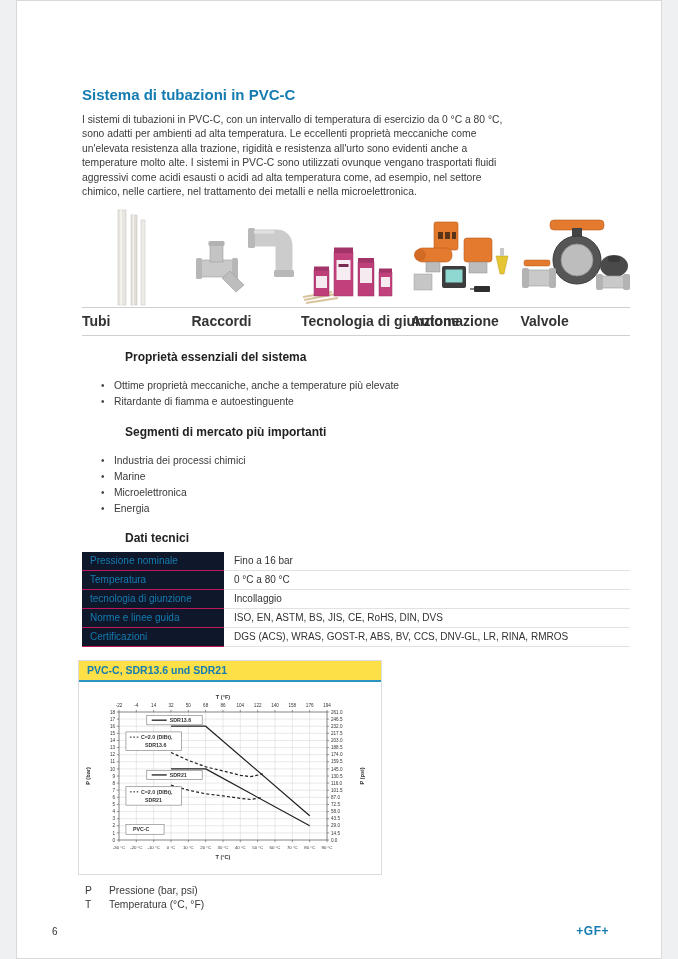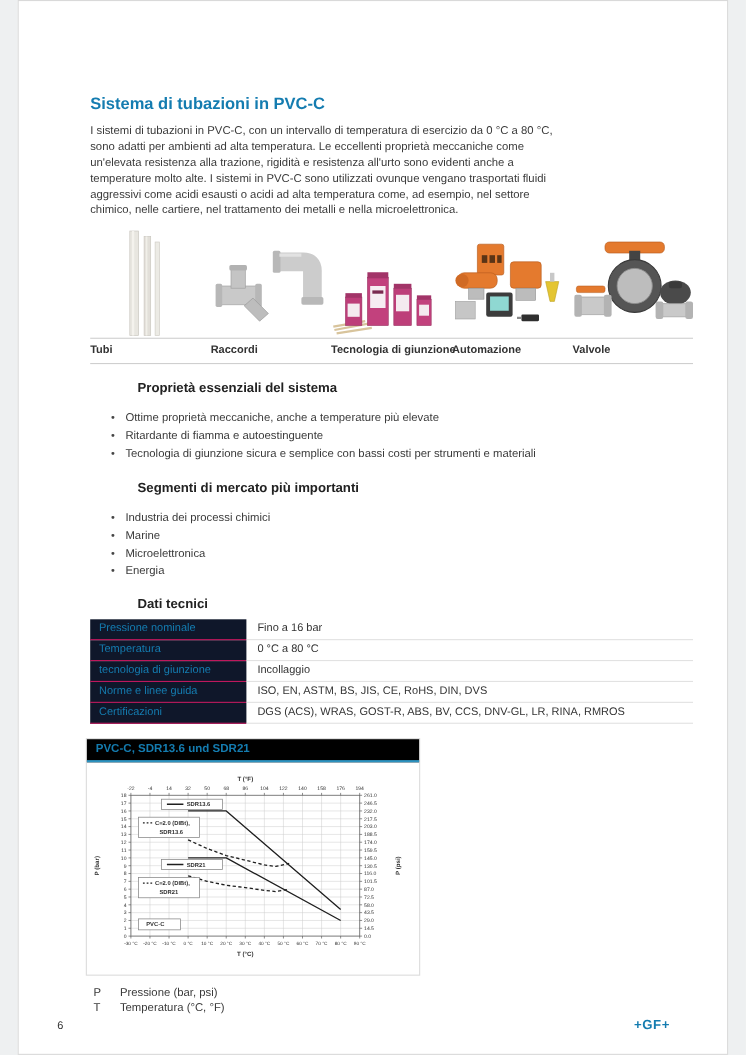--- a/index.html
+++ b/index.html
@@ -28,21 +28,21 @@
   .products-row{display:flex;width:548px;}
   .product{width:110px;box-sizing:border-box;}
   .product-img{height:99px;display:flex;align-items:flex-end;}
   .product-img svg{display:block;}
   .product-labels{
     display:flex;width:548px;
     border-top:1px solid #cfcfcf;border-bottom:1px solid #cfcfcf;
   }
   .product-label{
     width:110px;box-sizing:border-box;
-    font-size:10px;font-weight:bold;color:#333;
+    font-size:14px;font-weight:bold;color:#333;
     padding:5px 0 6px 0;white-space:nowrap;
   }
   h2.sec{
     margin:14px 0 6px 0;
     font-size:12px;color:#222;font-weight:bold;padding-left:43px;
   }
   ul.bullets{margin:16px;padding:0;list-style:none;}
   ul.bullets li{
     position:relative;
     padding-left:13px;margin:0 0 3.5px 3px;
@@ -63,21 +63,21 @@
   }
   td.t-value{
     padding:3px 10px 4px 10px;color:#333;
     border-bottom:1px solid #e2e2e2;
   }
   .chart-box{
     margin-top:13px;margin-left:-4px;
     width:302px;border:1px solid #dcdcdc;background:#fff;
   }
   .chart-header{
-    background:#000000;color:#147cb0;font-weight:bold;
+    background:#fde047;color:#147cb0;font-weight:bold;
     font-size:10.5px;padding:3px 8px 4px 8px;
     border-bottom:2px solid #2d93c0;
   }
   .chart-body{padding:8px 0 6px 0;}
   .chart-notes{margin:9px 0 0 3px;}
   .note-row{display:flex;font-size:10.3px;line-height:13.5px;color:#3a3a3a;}
   .note-sym{width:24px;}
   .footer{
     position:absolute;left:35px;right:52px;bottom:20px;
     display:flex;justify-content:space-between;align-items:baseline;
@@ -195,21 +195,20 @@
       <div class="product-label">Raccordi</div>
       <div class="product-label">Tecnologia di giunzione</div>
       <div class="product-label">Automazione</div>
       <div class="product-label">Valvole</div>
     </div>
 
     <h2 class="sec">Proprietà essenziali del sistema</h2>
     <ul class="bullets">
         <li>Ottime proprietà meccaniche, anche a temperature più elevate</li>
         <li>Ritardante di fiamma e autoestinguente</li>
-        <li>Tecnologia di giunzione sicura e semplice con bassi costi per strumenti e materiali</li>
       </ul>
 
     <h2 class="sec">Segmenti di mercato più importanti</h2>
     <ul class="bullets">
         <li>Industria dei processi chimici</li>
         <li>Marine</li>
         <li>Microelettronica</li>
         <li>Energia</li>
       </ul>
 

